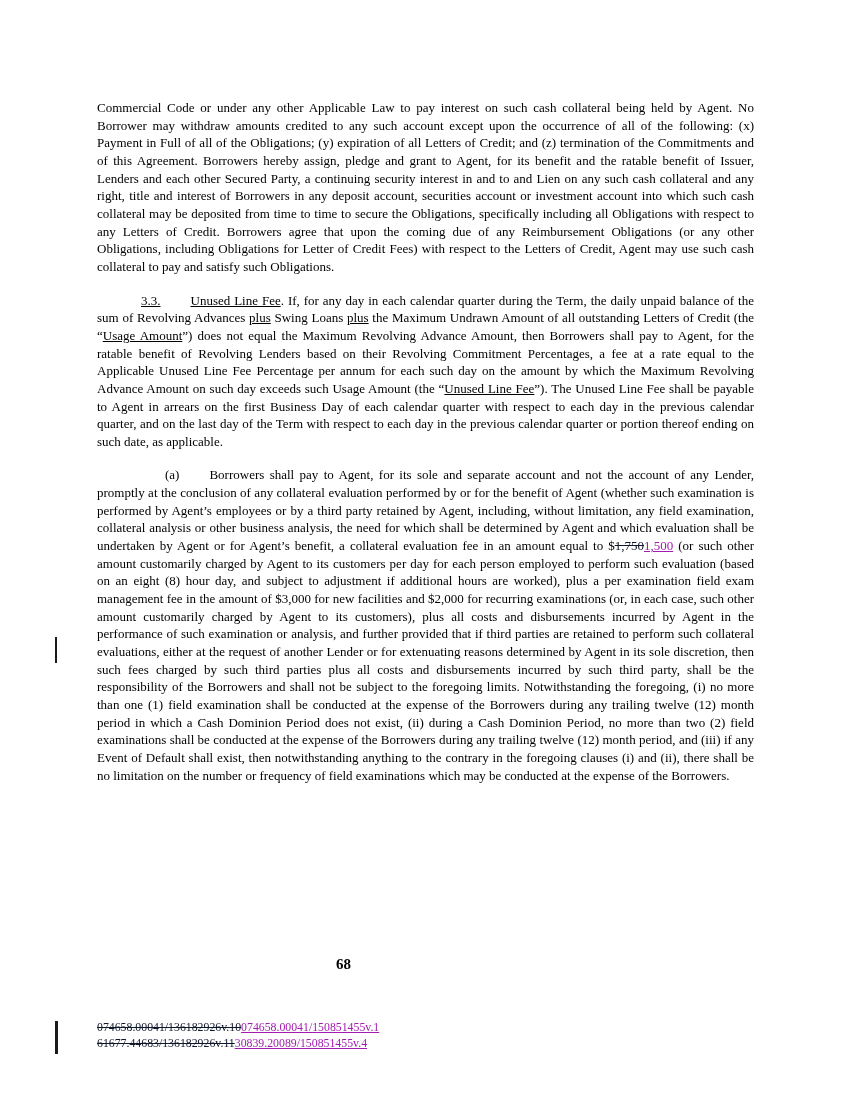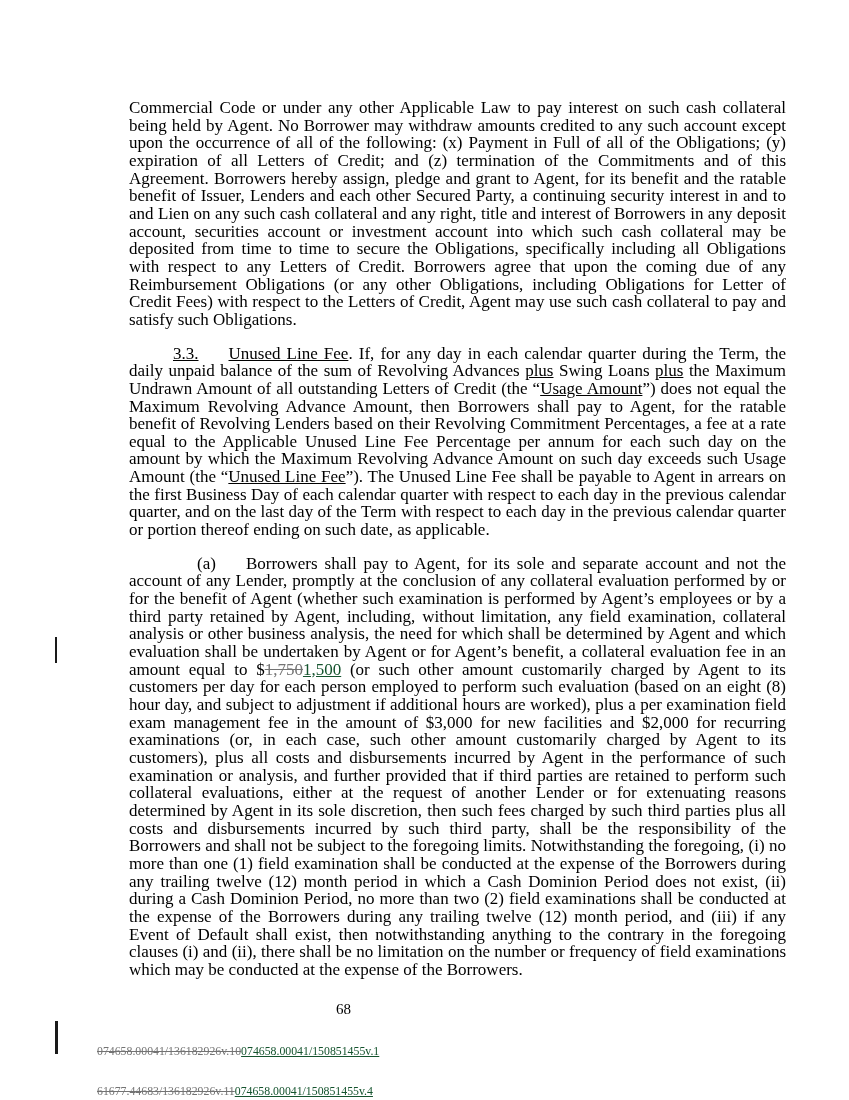--- a/index.html
+++ b/index.html
@@ -11,48 +11,48 @@
     overflow: hidden;
     font-family: "Liberation Serif", serif;
     color: #000000;
   }
   .doc-body {
     position: absolute;
     left: 97px;
     top: 99px;
     width: 657px;
     text-align: justify;
-    font-size: 17px;
+    font-size: 13px;
     line-height: 17.65px;
-    margin-left: 32px;
   }
   .para { margin: 0 0 16px 0; }
   .indent-section { text-indent: 44px; }
   .indent-sub { text-indent: 68px; }
   .run-normal { }
   .run-underline { text-decoration: underline; font-family: Liberation Serif, serif; }
   .run-tab { display: inline-block; width: 30px; }
-  .run-deleted { color: #737373; text-decoration: line-through; }
-  .run-inserted { color: #14532d; text-decoration: underline; }
+  .run-deleted { color: #0f172a; text-decoration: line-through; }
+  .run-inserted { color: #a21caf; text-decoration: underline; }
   .page-number {
     position: absolute;
-    top: 1001px;
+    top: 956px;
     left: 0;
     width: 687px;
     text-align: center;
     font-size: 15px;
+    font-weight: bold;
   }
   .footer-ids {
     position: absolute;
     left: 97px;
     top: 1020px;
     font-size: 11.8px;
     line-height: 15.5px;
   }
-  .footer-line { white-space: nowrap; margin-top: 24px; }
+  .footer-line { white-space: nowrap; }
   .change-bar {
     position: absolute;
     left: 55px;
     width: 2px;
     background: #1a1a1a;
   }
   .change-bar-body { top: 637px; height: 26px; }
   .change-bar-footer { top: 1021px; height: 33px; width: 2.5px; }
 </style>
 </head>
@@ -64,14 +64,14 @@
 <div id="document-body" class="doc-body">
     <p class="para"><span class="run-normal">Commercial Code or under any other Applicable Law to pay interest on such cash collateral being held by Agent.  No Borrower may withdraw amounts credited to any such account except upon the occurrence of all of the following:  (x) Payment in Full of all of the Obligations; (y) expiration of all Letters of Credit; and (z) termination of the Commitments and of this Agreement.  Borrowers hereby assign, pledge and grant to Agent, for its benefit and the ratable benefit of Issuer, Lenders and each other Secured Party, a continuing security interest in and to and Lien on any such cash collateral and any right, title and interest of Borrowers in any deposit account, securities account or investment account into which such cash collateral may be deposited from time to time to secure the Obligations, specifically including all Obligations with respect to any Letters of Credit.  Borrowers agree that upon the coming due of any Reimbursement Obligations (or any other Obligations, including Obligations for Letter of Credit Fees) with respect to the Letters of Credit, Agent may use such cash collateral to pay and satisfy such Obligations.</span></p>
     <p class="para indent-section"><span class="run-underline">3.3.</span><span class="run-tab"></span><span class="run-underline">Unused Line Fee</span><span class="run-normal">.  If, for any day in each calendar quarter during the Term, the daily unpaid balance of the sum of Revolving Advances </span><span class="run-underline">plus</span><span class="run-normal"> Swing Loans </span><span class="run-underline">plus</span><span class="run-normal"> the Maximum Undrawn Amount of all outstanding Letters of Credit (the “</span><span class="run-underline">Usage Amount</span><span class="run-normal">”) does not equal the Maximum Revolving Advance Amount, then Borrowers shall pay to Agent, for the ratable benefit of Revolving Lenders based on their Revolving Commitment Percentages, a fee at a rate equal to the Applicable Unused Line Fee Percentage per annum for each such day on the amount by which the Maximum Revolving Advance Amount on such day exceeds such Usage Amount (the “</span><span class="run-underline">Unused Line Fee</span><span class="run-normal">”).  The Unused Line Fee shall be payable to Agent in arrears on the first Business Day of each calendar quarter with respect to each day in the previous calendar quarter, and on the last day of the Term with respect to each day in the previous calendar quarter or portion thereof ending on such date, as applicable.</span></p>
     <p class="para indent-sub"><span class="run-normal">(a)</span><span class="run-tab"></span><span class="run-normal">Borrowers shall pay to Agent, for its sole and separate account and not the account of any Lender, promptly at the conclusion of any collateral evaluation performed by or for the benefit of Agent (whether such examination is performed by Agent’s employees or by a third party retained by Agent, including, without limitation, any field examination, collateral analysis or other business analysis, the need for which shall be determined by Agent and which evaluation shall be undertaken by Agent or for Agent’s benefit, a collateral evaluation fee in an amount equal to $</span><span class="run-deleted">1,750</span><span class="run-inserted">1,500</span><span class="run-normal"> (or such other amount customarily charged by Agent to its customers per day for each person employed to perform such evaluation (based on an eight (8) hour day, and subject to adjustment if additional hours are worked), plus a per examination field exam management fee in the amount of $3,000 for new facilities and $2,000 for recurring examinations (or, in each case, such other amount customarily charged by Agent to its customers), plus all costs and disbursements incurred by Agent in the performance of such examination or analysis, and further provided that if third parties are retained to perform such collateral evaluations, either at the request of another Lender or for extenuating reasons determined by Agent in its sole discretion, then such fees charged by such third parties plus all costs and disbursements incurred by such third party, shall be the responsibility of the Borrowers and shall not be subject to the foregoing limits.  Notwithstanding the foregoing, (i) no more than one (1) field examination shall be conducted at the expense of the Borrowers during any trailing twelve (12) month period in which a Cash Dominion Period does not exist, (ii) during a Cash Dominion Period, no more than two (2) field examinations shall be conducted at the expense of the Borrowers during any trailing twelve (12) month period, and (iii) if any Event of Default shall exist, then notwithstanding anything to the contrary in the foregoing clauses (i) and (ii), there shall be no limitation on the number or frequency of field examinations which may be conducted at the expense of the Borrowers.</span></p>
   </div>
 
 <div class="page-number">68</div>
 
 <div id="footer-ids" class="footer-ids">
     <div class="footer-line"><span class="run-deleted">074658.00041/136182926v.10</span><span class="run-inserted">074658.00041/150851455v.1</span></div>
-    <div class="footer-line"><span class="run-deleted">61677.44683/136182926v.11</span><span class="run-inserted">074658.00041/150851455v.4</span></div>
+    <div class="footer-line"><span class="run-deleted">61677.44683/136182926v.11</span><span class="run-inserted">30839.20089/150851455v.4</span></div>
   </div>
 
 </body></html>

